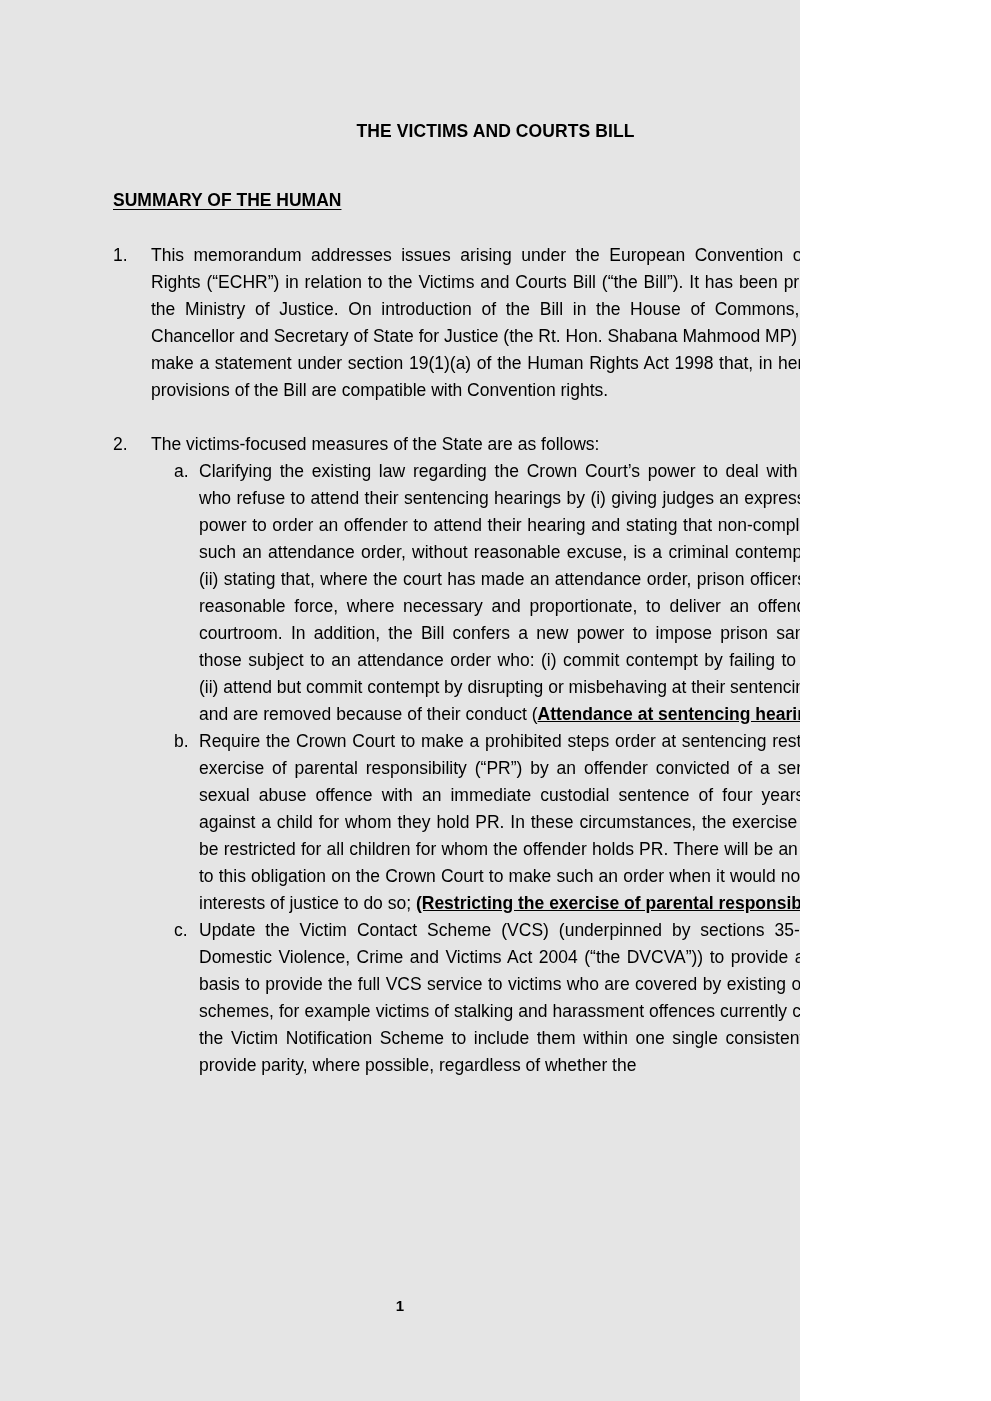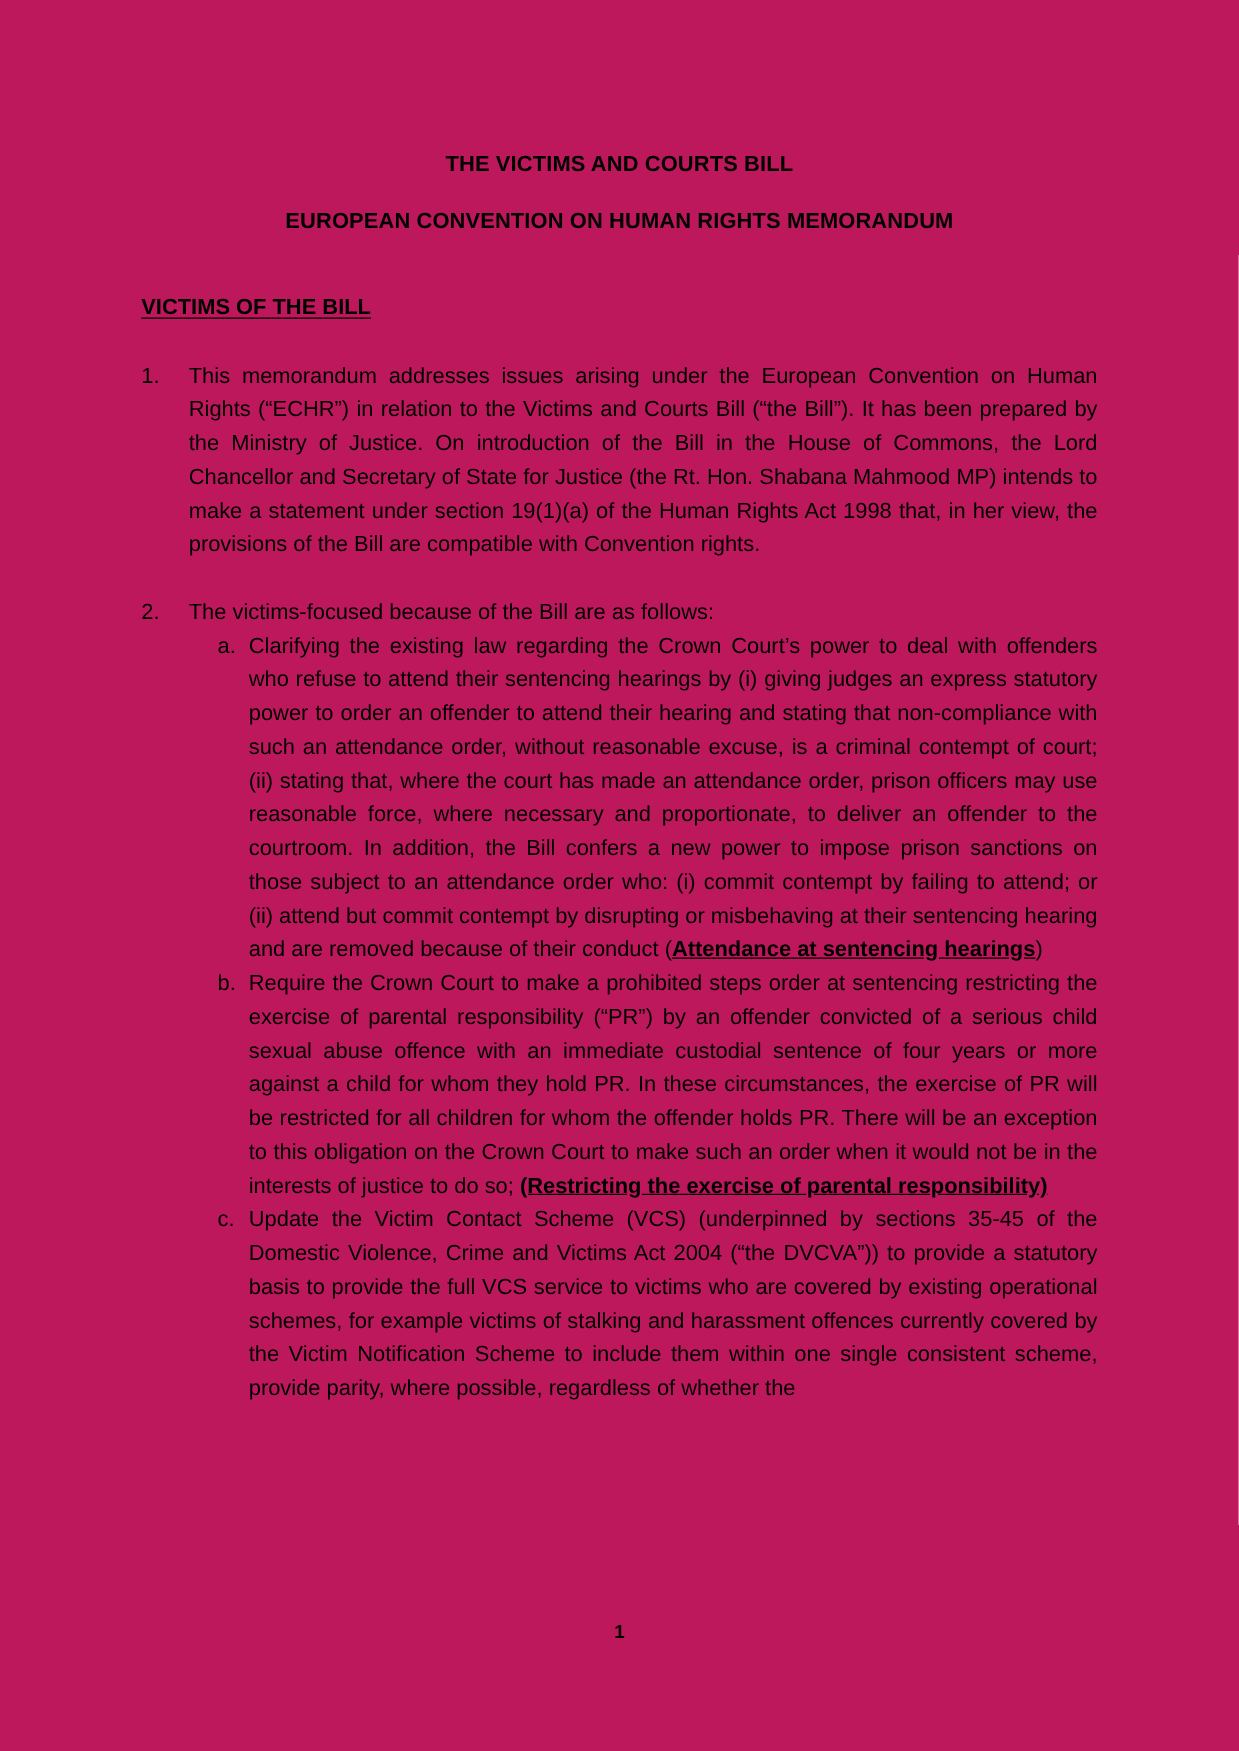--- a/index.html
+++ b/index.html
@@ -7,23 +7,23 @@
     padding: 0;
     background: #ffffff;
   }
   body {
     font-family: "Liberation Sans", sans-serif;
     color: #000000;
     -webkit-font-smoothing: antialiased;
   }
   .page {
     position: relative;
-    width: 991px;
+    width: 800px;
     height: 1401px;
-    background: #be185d;
+    background: #e5e5e5;
     box-sizing: border-box;
     overflow: hidden;
   }
   .content {
     position: absolute;
     left: 113px;
     top: 0;
     width: 765px;
   }
 
@@ -115,36 +115,35 @@
 </style>
 </head>
 <body>
 
 <div class="page">
 
   <div class="content">
 
     <div class="doc-title title-1">THE VICTIMS AND COURTS BILL</div>
 
-    <div class="doc-title title-2">EUROPEAN CONVENTION ON HUMAN RIGHTS MEMORANDUM</div>
 
     <div>
-      <span class="section-heading">VICTIMS OF THE BILL</span>
+      <span class="section-heading">SUMMARY OF THE HUMAN</span>
     </div>
 
     <ol class="olist">
 
       <li class="item-p1">
         <span class="marker">1.</span>
         <span class="body">This memorandum addresses issues arising under the European Convention on Human Rights (“ECHR”) in relation to the Victims and Courts Bill (“the Bill”). It has been prepared by the Ministry of Justice. On introduction of the Bill in the House of Commons, the Lord Chancellor and Secretary of State for Justice (the Rt. Hon. Shabana Mahmood MP) intends to make a statement under section 19(1)(a) of the Human Rights Act 1998 that, in her view, the provisions of the Bill are compatible with Convention rights.</span>
       </li>
 
       <li class="item-p2">
         <span class="marker">2.</span>
-        <span class="body">The victims-focused because of the Bill are as follows:</span>
+        <span class="body">The victims-focused measures of the State are as follows:</span>
       </li>
     </ol>
 
     <ol class="alist">
 
       <li>
         <span class="marker">a.</span>
         <span class="body"><span>Clarifying the existing law regarding the Crown Court’s power to deal with offenders who refuse to attend their sentencing hearings by (i) giving judges an express statutory power to order an offender to attend their hearing and stating that non-compliance with such an attendance order, without reasonable excuse, is a criminal contempt of court; (ii) stating that, where the court has made an attendance order, prison officers may use reasonable force, where necessary and proportionate, to deliver an offender to the courtroom. In addition, the Bill confers a new power to impose prison sanctions on those subject to an attendance order who: (i) commit contempt by failing to attend; or (ii) attend but commit contempt by disrupting or misbehaving at their sentencing hearing and are removed because of their conduct (</span><b>Attendance at sentencing hearings</b><span>)</span></span>
       </li>
 

